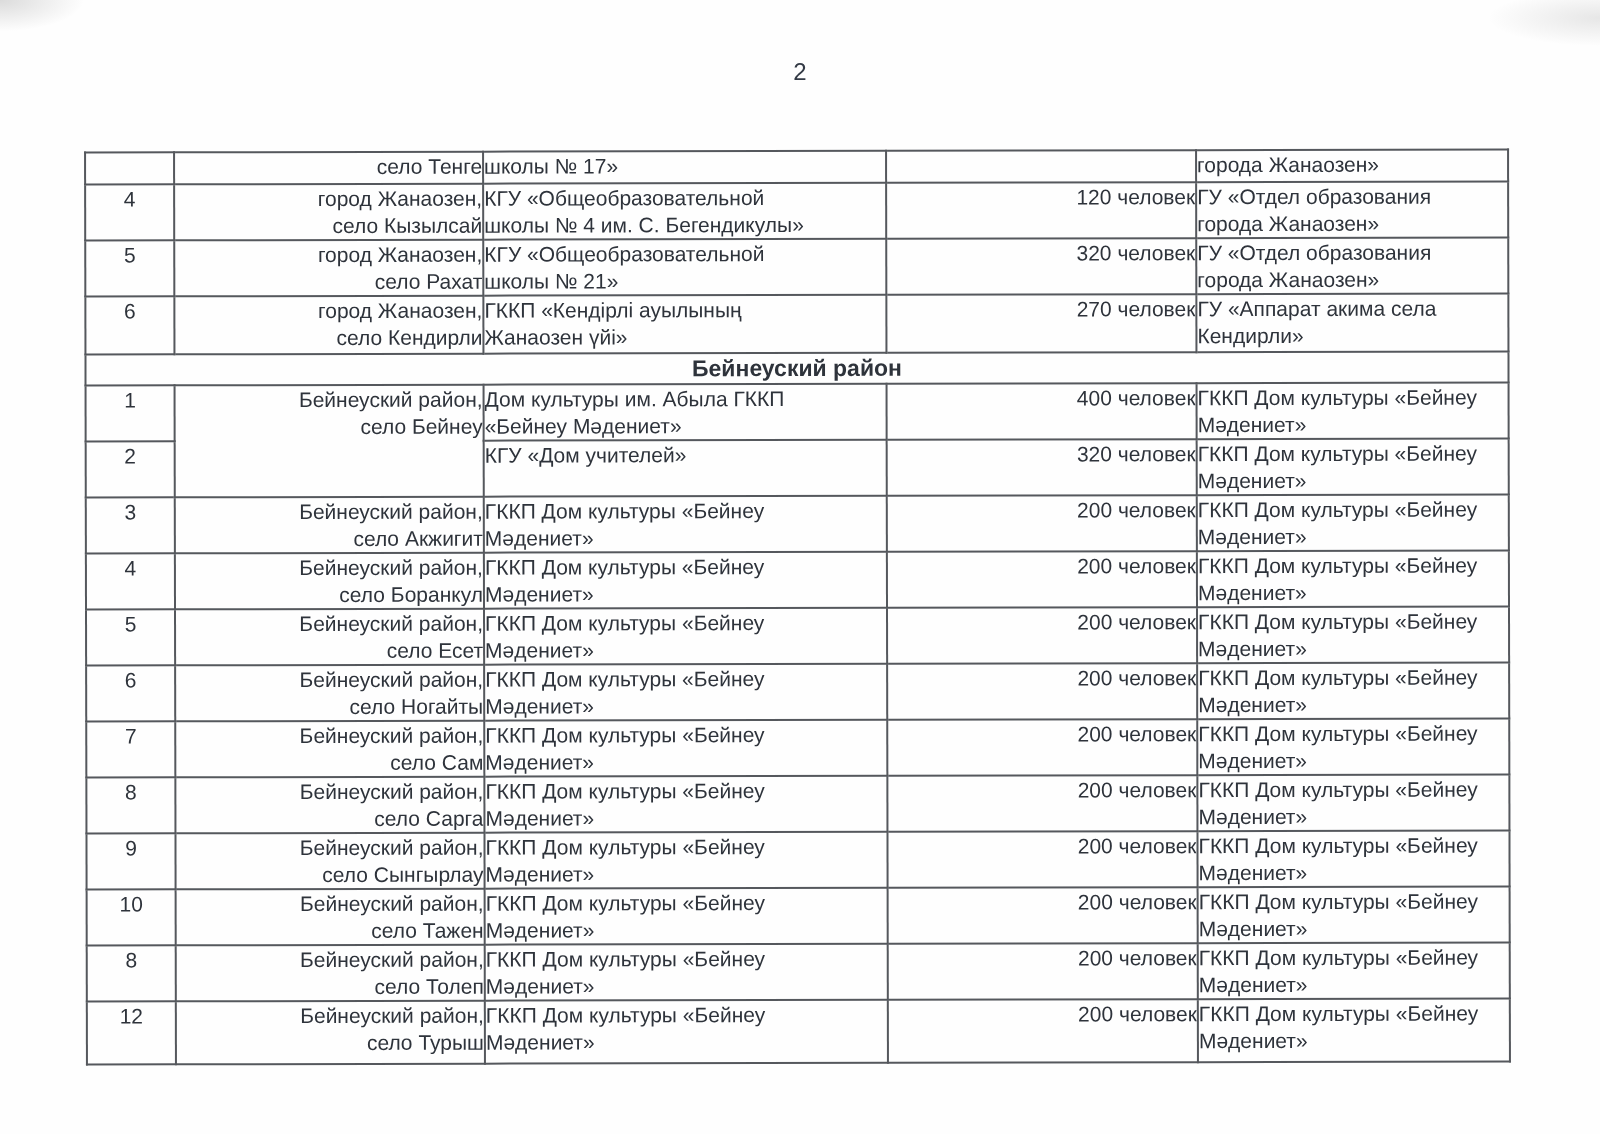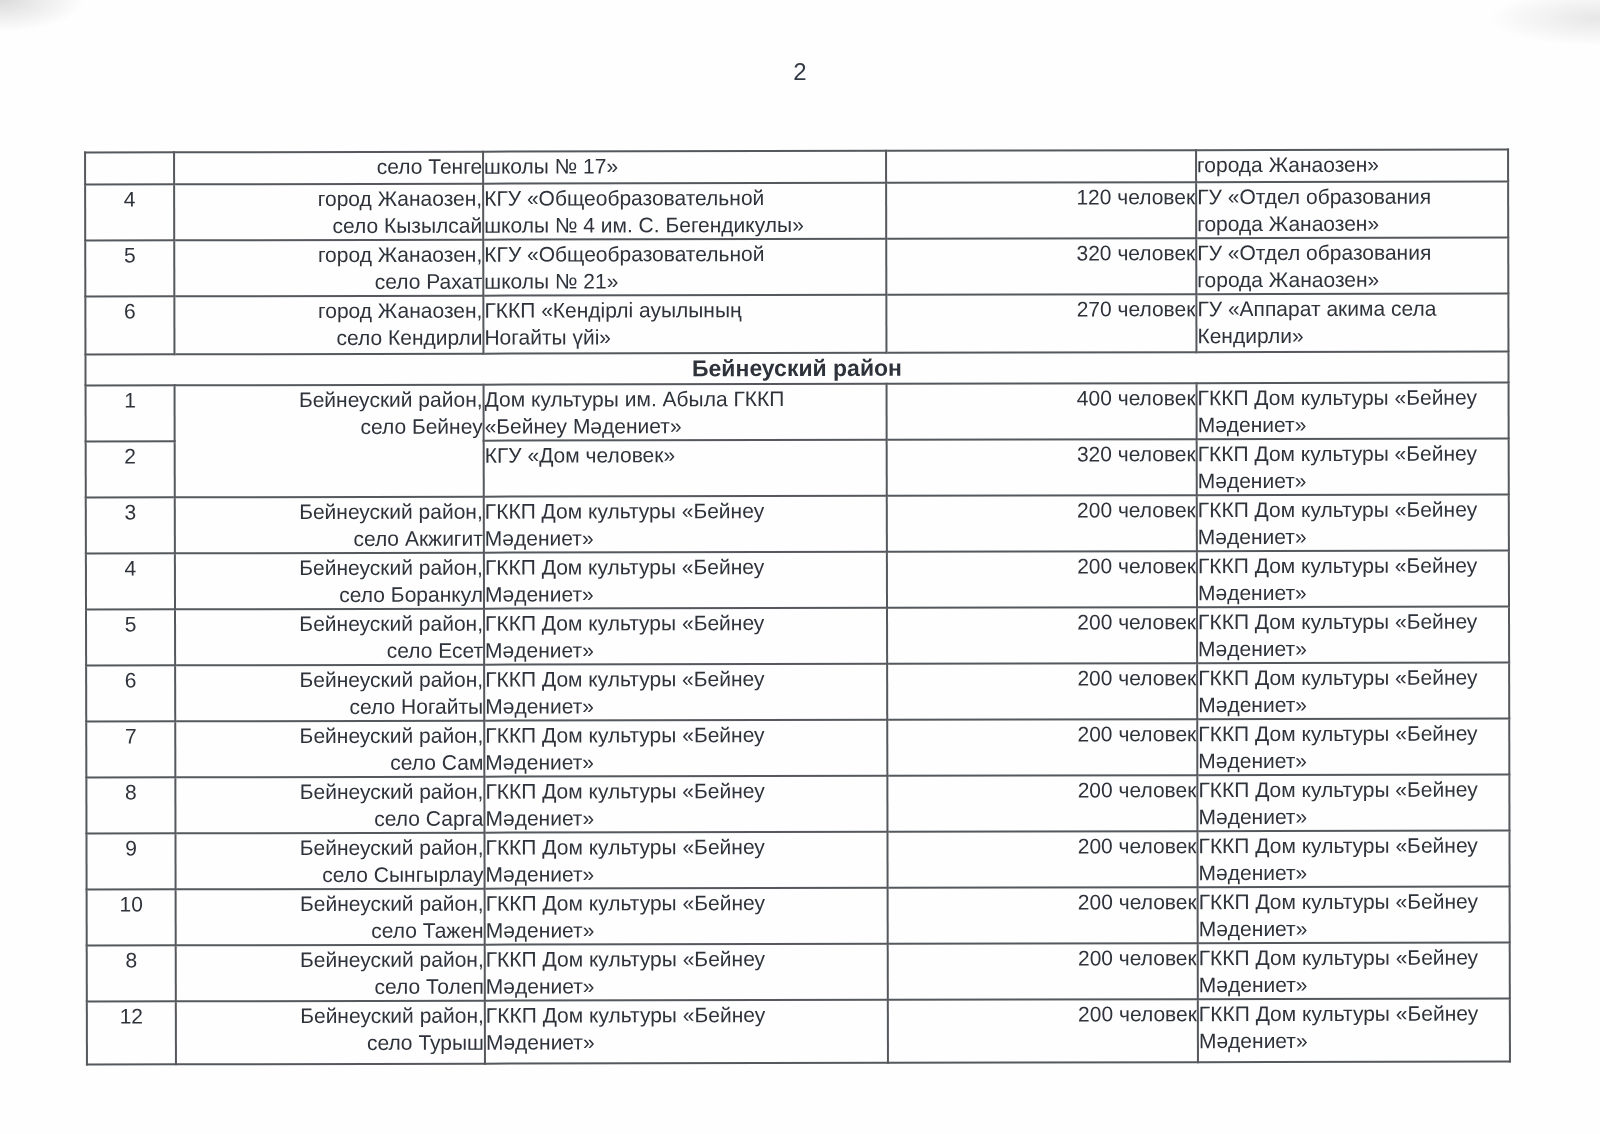--- a/index.html
+++ b/index.html
@@ -99,21 +99,21 @@
       <td class="cap">320 человек</td>
       <td class="org">ГУ «Отдел образования
 города Жанаозен»</td>
     </tr>
 
     <tr class="h-top-last">
       <td class="num">6</td>
       <td class="loc">город Жанаозен,
 село Кендирли</td>
       <td class="inst">ГККП «Кендірлі ауылының
-Ногайты үйі»</td>
+Жанаозен үйі»</td>
       <td class="cap">270 человек</td>
       <td class="org">ГУ «Аппарат акима села
 Кендирли»</td>
     </tr>
 
     <tr class="h-header section-header-row">
       <td colspan="5">Бейнеуский район</td>
     </tr>
 
     <tr class="h-std">
@@ -121,21 +121,21 @@
       <td class="loc loc-merged" rowspan="2">Бейнеуский район,
 село Бейнеу</td>
       <td class="inst">Дом культуры им. Абыла ГККП
 «Бейнеу Мәдениет»</td>
       <td class="cap">400 человек</td>
       <td class="org">ГККП Дом культуры «Бейнеу
 Мәдениет»</td>
     </tr>
     <tr class="h-std">
       <td class="num">2</td>
-      <td class="inst">КГУ «Дом человек»</td>
+      <td class="inst">КГУ «Дом учителей»</td>
       <td class="cap">320 человек</td>
       <td class="org">ГККП Дом культуры «Бейнеу
 Мәдениет»</td>
     </tr>
 
     <tr class="h-std">
       <td class="num">3</td>
       <td class="loc">Бейнеуский район,
 село Акжигит</td>
       <td class="inst">ГККП Дом культуры «Бейнеу

